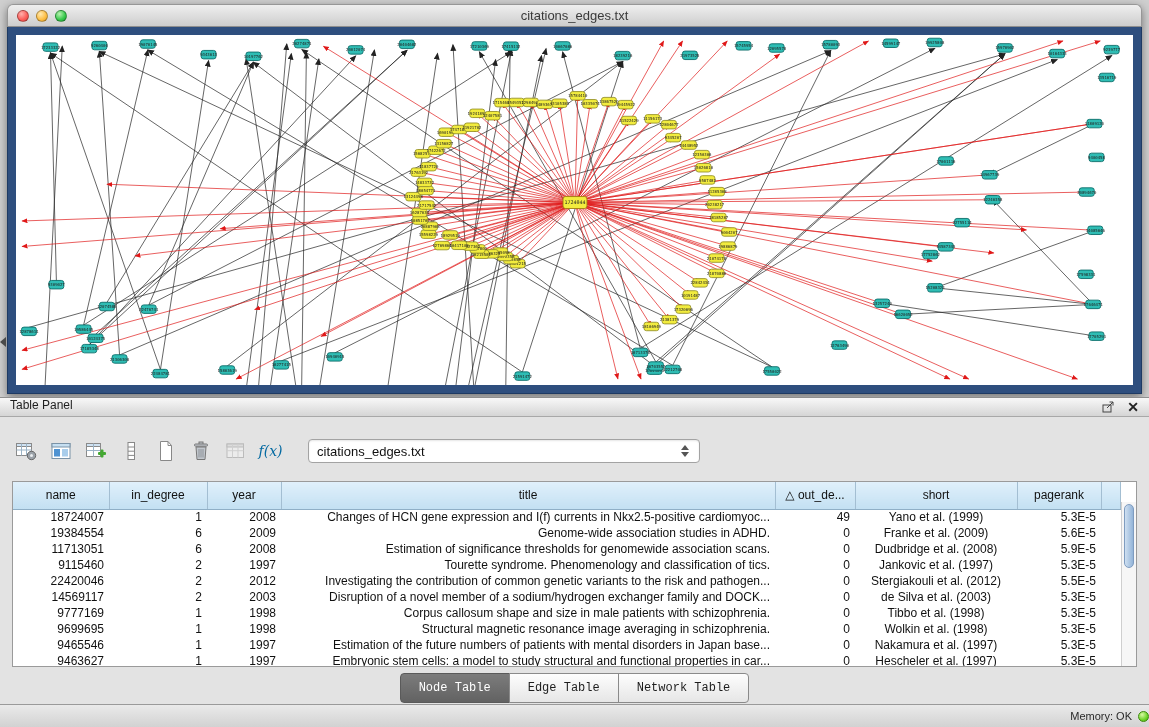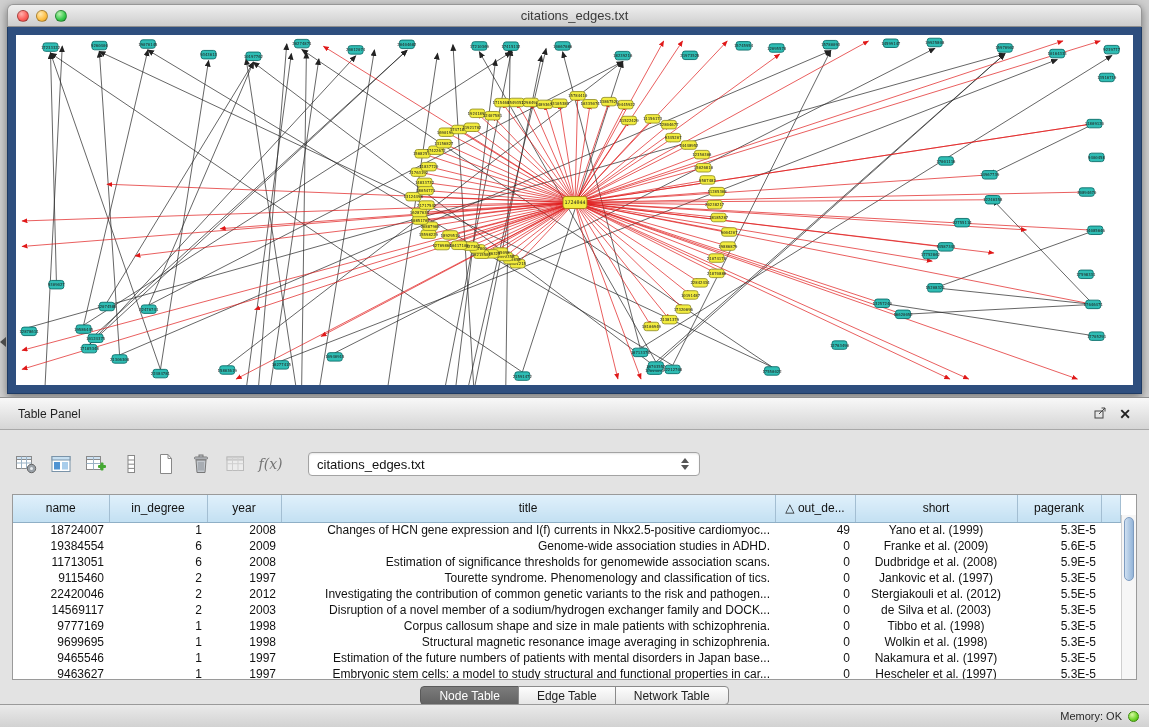--- a/index.html
+++ b/index.html
@@ -13,52 +13,52 @@
   .tl.yel{background:radial-gradient(circle at 35% 30%,#ffe9b0,#fdbd41 60%,#d99a27)}
   .tl.grn{background:radial-gradient(circle at 35% 30%,#b8f2b0,#34c84a 60%,#1f9a33)}
   .wtitle{position:absolute;left:0;right:0;text-align:center;font-size:13px;color:#3a3a3a}
   .graph-frame{height:367px;background:#2e4e7e;padding:8px;border-left:1px solid #1e3a63;border-right:1px solid #1e3a63;border-bottom:1px solid #1e3a63}
   #graph-svg{display:block;width:100%;height:100%;background:#fff}
 
   .collapse-arrow{position:absolute;left:0;top:337px;width:0;height:0;border-top:5px solid transparent;border-bottom:5px solid transparent;border-right:6px solid #4a4a4a}
 
   
   .table-panel{position:absolute;left:0;top:397px;width:1149px;height:307px;background:#e3e3e3;border-top:1px solid #8f8f8f}
-  .panel-header{height:32px;background:linear-gradient(#f8f8f8,#d5d5d5);border-bottom:1px solid #a8a8a8;display:flex;align-items:center;padding:0 18px;font-size:12px;color:#1f1f1f}
+  .panel-header{height:19px;background:linear-gradient(#f8f8f8,#d5d5d5);border-bottom:1px solid #a8a8a8;display:flex;padding:0 10px;font-size:12px;color:#1f1f1f}
   .ph-icons{margin-left:auto;display:flex;align-items:center;gap:12px}
   .close-x{font-size:14px;font-weight:bold;color:#222;line-height:1;cursor:default}
 
   .panel-body{padding:0 12px}
   .toolbar{display:flex;align-items:center;margin-top:20px;height:28px}
   .tool-btn{width:27px;height:27px;display:flex;align-items:center;justify-content:center;margin-right:8px;border-radius:4px}
-  .fx{font-family:"DejaVu Serif",serif;font-style:italic;font-size:14px;color:#737373;white-space:nowrap}
+  .fx{font-family:"DejaVu Serif",serif;font-style:italic;font-size:14px;color:#0369a1;white-space:nowrap}
   .combo{margin-left:16px;width:392px;height:24px;background:#fff;border:1px solid #a3a3a3;border-radius:4px;display:flex;align-items:center;padding:0 8px;font-size:13px;color:#111;box-shadow:inset 0 1px 2px rgba(0,0,0,.10)}
   .combo-arrows{margin-left:auto;display:flex;flex-direction:column;gap:2px;padding-right:2px}
   .combo-arrows i{display:block;width:0;height:0;border-left:4px solid transparent;border-right:4px solid transparent}
   .combo-arrows .up{border-bottom:5px solid #555}
   .combo-arrows .dn{border-top:5px solid #555}
 
   .table-wrap{margin-top:16px;height:186px;background:#fff;border:1px solid #9a9a9a;position:relative;overflow:hidden}
   table{border-collapse:collapse;table-layout:fixed;width:1108px;font-size:12px}
   th{height:27px;background:linear-gradient(#e0f0fb,#c3e0f2);border-right:1px solid #a3bed2;border-bottom:1px solid #8fafc6;font-weight:normal;color:#111;overflow:hidden;white-space:nowrap;text-align:center}
   td{height:16px;padding:0 5px;white-space:nowrap;overflow:hidden;color:#111}
   td.al-center{text-align:center}
   td.al-left{text-align:right}
   .vscroll{position:absolute;top:20px;right:0;bottom:0;width:15px;background:#f6f6f6;border-left:1px solid #cfcfcf}
   .vthumb{position:absolute;top:2px;left:2px;width:10px;height:64px;border-radius:6px;background:linear-gradient(90deg,#cfe0f1,#93b4d8);border:1px solid #7e9cc0}
 
   .tabs-row{display:flex;justify-content:center;margin-top:6px}
   .seg{display:flex}
-  .seg button{font-family:Liberation Sans, sans-serif;font-size:12px;height:19px;padding:0 18px;border:1px solid #8a8a8a;margin-left:-1px;background:linear-gradient(#fdfdfd,#e6e6e6);color:#1d1d1d}
+  .seg button{font-family:Liberation Mono, monospace;font-size:12px;height:30px;padding:0 18px;border:1px solid #8a8a8a;margin-left:-1px;background:linear-gradient(#fdfdfd,#e6e6e6);color:#1d1d1d}
   .seg button:first-child{border-radius:4px 0 0 4px;margin-left:0}
   .seg button:last-child{border-radius:0 4px 4px 0}
   .seg button.sel{background:linear-gradient(#7c7c7c,#626262);color:#fff;border-color:#5a5a5a}
 
   
-  .status-bar{position:absolute;left:0;top:704px;width:1149px;height:23px;background:linear-gradient(#eaeaea,#d2d2d2);border-top:1px solid #9a9a9a;display:flex;align-items:center;justify-content:flex-end;padding-right:10px;gap:6px;font-size:11px;color:#2a2a2a}
+  .status-bar{position:absolute;left:0;top:704px;width:1149px;height:23px;background:linear-gradient(#eaeaea,#d2d2d2);border-top:1px solid #9a9a9a;display:flex;align-items:center;justify-content:flex-end;gap:6px;font-size:11px;color:#2a2a2a}
   .mem-dot{width:11px;height:11px;border-radius:50%;background:radial-gradient(circle at 35% 30%,#d9f8a4,#6fd42a 60%,#45a60d);border:1px solid #3c8a0a}
 </style>
 </head>
 <body>
 
 <div class="net-window">
   <div class="titlebar">
     <span class="tl red"></span>
     <span class="tl yel"></span>
     <span class="tl grn"></span>

